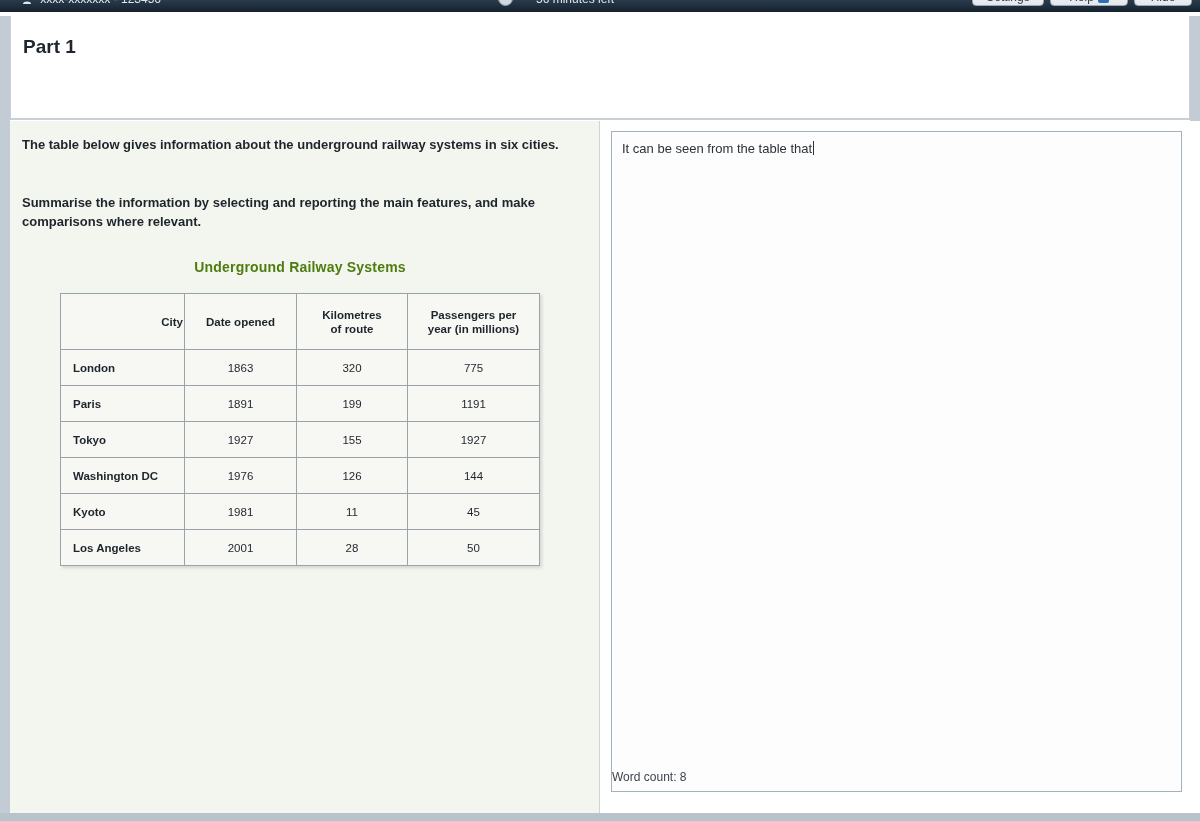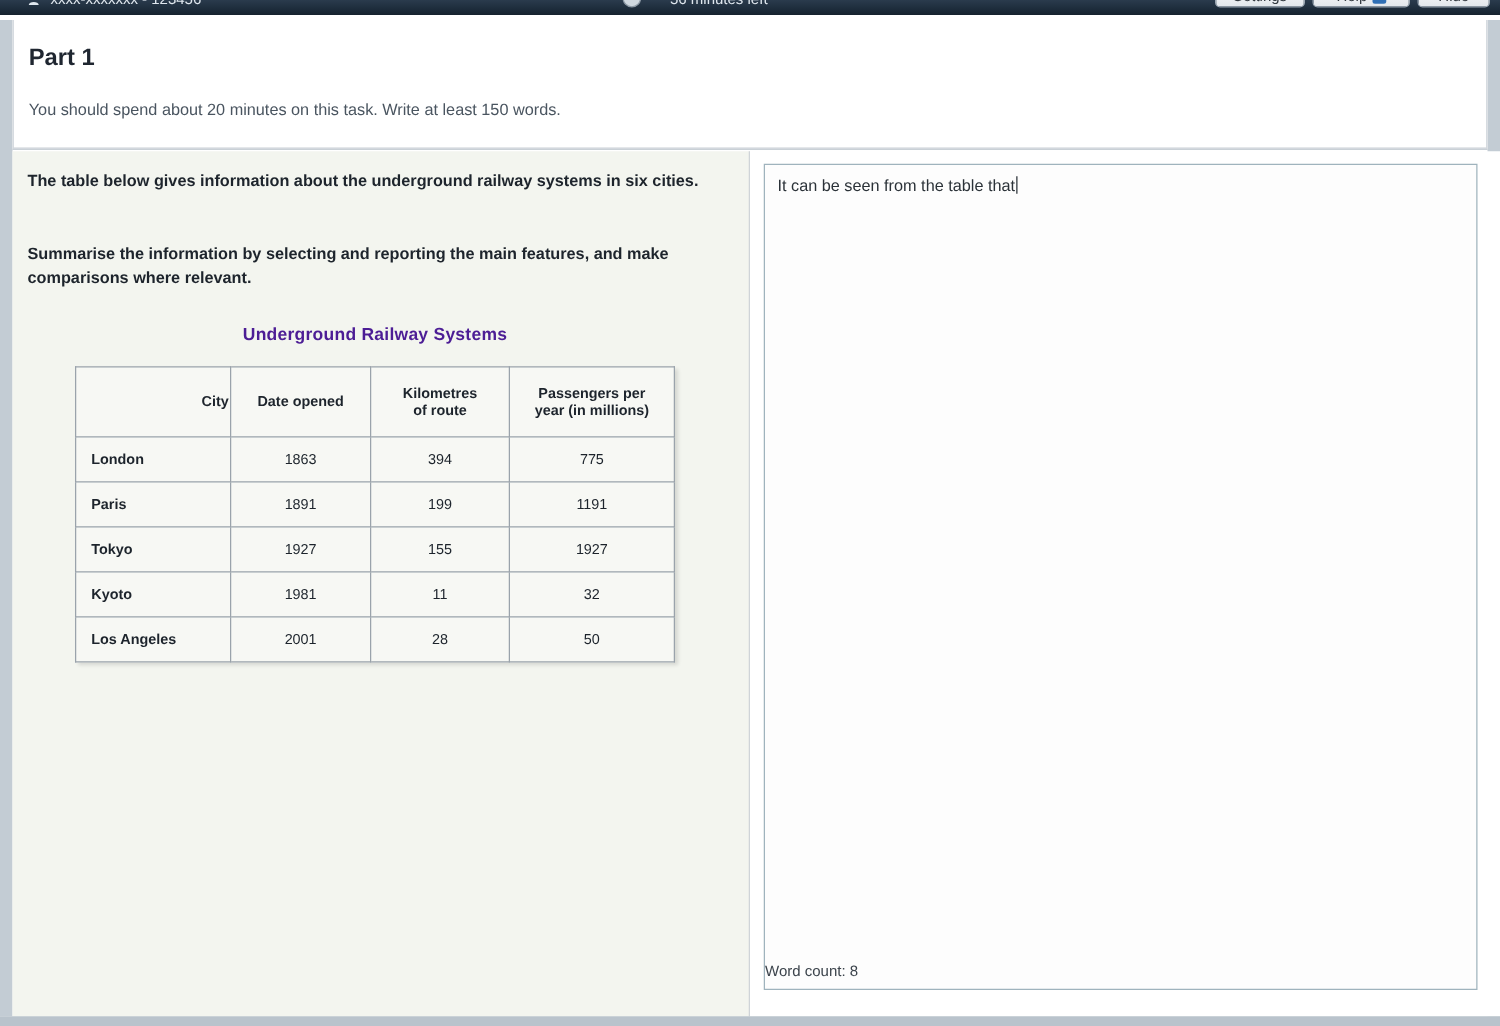--- a/index.html
+++ b/index.html
@@ -142,21 +142,21 @@
   #prompt-p1 { top: 14px; }
   #prompt-p2 { top: 72px; }
 
   .table-title {
     position: absolute;
     left: 0; top: 138px;
     width: 580px;
     text-align: center;
     font-size: 14px;
     font-weight: bold;
-    color: #4c1d95;
+    color: #4d7c0f;
     letter-spacing: 0.2px;
   }
 
   .data-table {
     position: absolute;
     left: 50px; top: 172px;
     border-collapse: collapse;
     background: #f7f8f4;
     box-shadow: 2px 2px 3px rgba(0,0,0,0.12);
   }
@@ -277,21 +277,20 @@
     </div>
     <div class="tb-btn" id="btn-hide">Hide</div>
   </div>
 </div>
 
 <div class="left-edge"></div>
 <div class="right-edge"></div>
 
 <div class="header">
   <div class="part-title">Part 1</div>
-  <div class="part-instr">You should spend about 20 minutes on this task. Write at least 150 words.</div>
   <div class="header-divider"></div>
 </div>
 
 <div class="prompt-pane">
   <div class="prompt-p" id="prompt-p1">The table below gives information about the underground railway systems in six cities.</div>
   <div class="prompt-p" id="prompt-p2">Summarise the information by selecting and reporting the main features, and make comparisons where relevant.</div>
 
   <div class="table-title">Underground Railway Systems</div>
 
   <table class="data-table">
@@ -306,40 +305,46 @@
         <th class="c-pass">
           <div>Passengers per</div>
           <div>year (in millions)</div>
         </th>
       </tr>
     </thead>
     <tbody>
       <tr>
         <td class="city-cell">London</td>
         <td>1863</td>
-        <td>394</td>
+        <td>320</td>
         <td>775</td>
       </tr>
       <tr>
         <td class="city-cell">Paris</td>
         <td>1891</td>
         <td>199</td>
         <td>1191</td>
       </tr>
       <tr>
         <td class="city-cell">Tokyo</td>
         <td>1927</td>
         <td>155</td>
         <td>1927</td>
       </tr>
       <tr>
+        <td class="city-cell">Washington DC</td>
+        <td>1976</td>
+        <td>126</td>
+        <td>144</td>
+      </tr>
+      <tr>
         <td class="city-cell">Kyoto</td>
         <td>1981</td>
         <td>11</td>
-        <td>32</td>
+        <td>45</td>
       </tr>
       <tr>
         <td class="city-cell">Los Angeles</td>
         <td>2001</td>
         <td>28</td>
         <td>50</td>
       </tr>
     </tbody>
   </table>
 </div>

